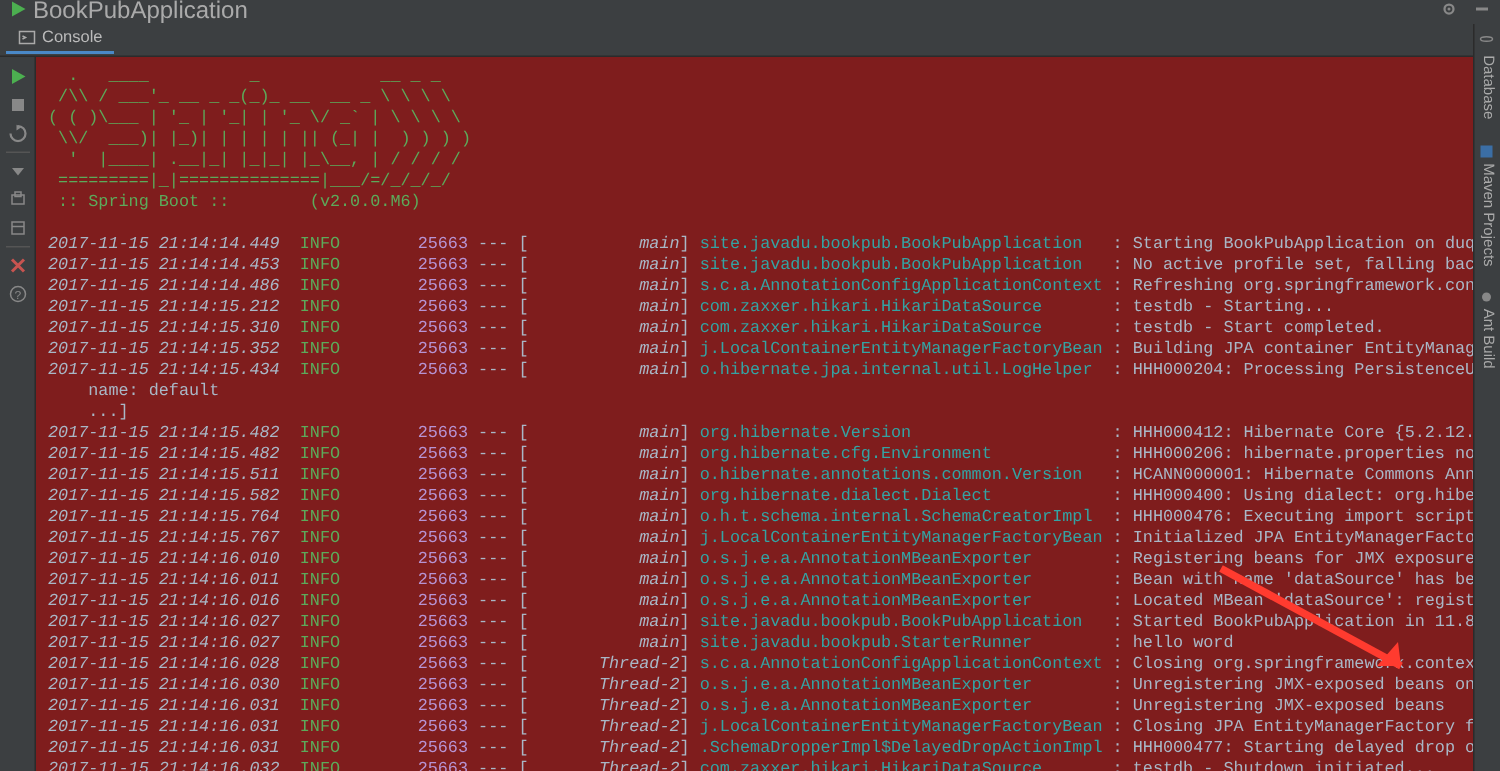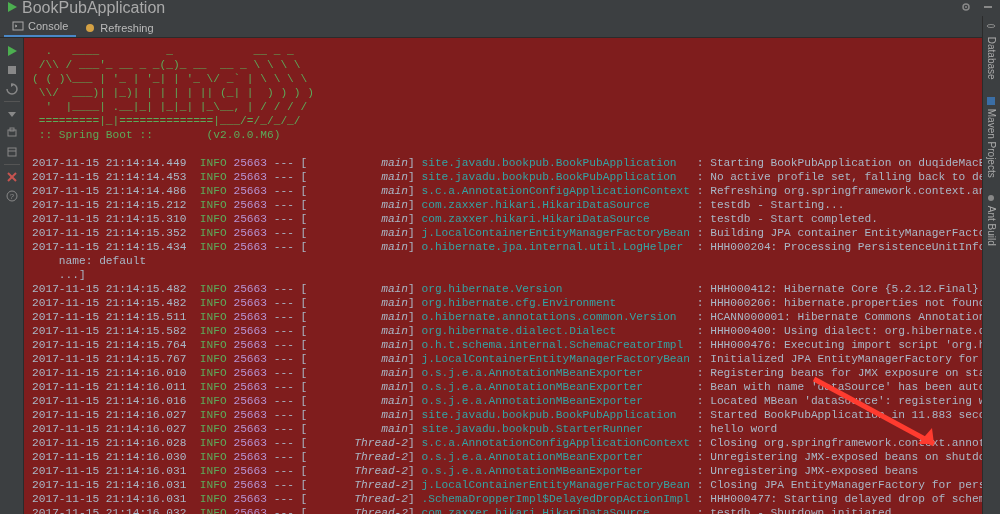--- a/index.html
+++ b/index.html
@@ -13,38 +13,38 @@
   .topbar svg { width: 12px; height: 12px; }
 
   
   .wrapper { display: flex; height: 498px; }
   .main-area { flex: 1; display: flex; flex-direction: column; min-width: 0; }
   .right-side-tabs { width: 18px; background: #3c3f41; border-left: 1px solid #2b2b2b; display: flex; flex-direction: column; align-items: center; font-family: Arial, sans-serif; }
   .side-tab { writing-mode: vertical-rl; padding: 8px 2px; font-size: 10px; color: #aaa; cursor: pointer; }
   .side-tab svg { width: 10px; height: 10px; }
 
   
-  .tabs-row { height: 22px; display: flex; align-items: flex-end; border-bottom: 1px solid #2b2b2b; padding-left: 4px; font-family: Arial, sans-serif; }
+  .tabs-row { height: 22px; display: flex; align-items: flex-start; border-bottom: 1px solid #2b2b2b; padding-left: 4px; font-family: Arial, sans-serif; flex-direction: column; }
   .tab-item { display: flex; align-items: center; gap: 4px; padding: 3px 8px; color: #bbb; font-size: 11px; }
   .tab-item.active { border-bottom: 2px solid #4a88c7; }
   .tab-item .ticon { width: 12px; height: 12px; display: inline-flex; align-items: center; justify-content: center; }
 
   
   .content-row { flex: 1; display: flex; min-height: 0; }
   .gutter { width: 24px; background: #3c3f41; border-right: 1px solid #2b2b2b; display: flex; flex-direction: column; align-items: center; padding-top: 4px; gap: 1px; }
   .gutter-btn { width: 18px; height: 18px; display: flex; align-items: center; justify-content: center; color: #888; cursor: pointer; border-radius: 2px; }
   .gutter-btn.active { color: #4caf50; }
   .gutter-sep { height: 1px; width: 16px; background: #555; margin: 2px 0; }
 
   .console { flex: 1; background: #7f1d1d; color: #a9b7c6; padding: 6px 8px 6px 8px; line-height: 14px; white-space: pre; overflow: hidden; position: relative; }
   .banner { color: #5caa5a; display: block; }
   .log-line { display: block; }
-  .c-ts { color: #a9b7c6; }
+  .c-ts { color: #a9b7c6; font-style: italic; }
   .c-info { color: #5caa5a; }
-  .c-pid { color: #b793d3; }
+  .c-pid { color: #b793d3; margin-left: 45px; }
   .c-th { color: #a9b7c6; font-style: italic; }
   .c-log { color: #34a3a3; }
   .c-msg { color: #a9b7c6; }
   .indent { color: #a9b7c6; }
   .arrow-svg { position: absolute; pointer-events: none; }
 </style>
 </head>
 <body>
 
 <div class="topbar">

